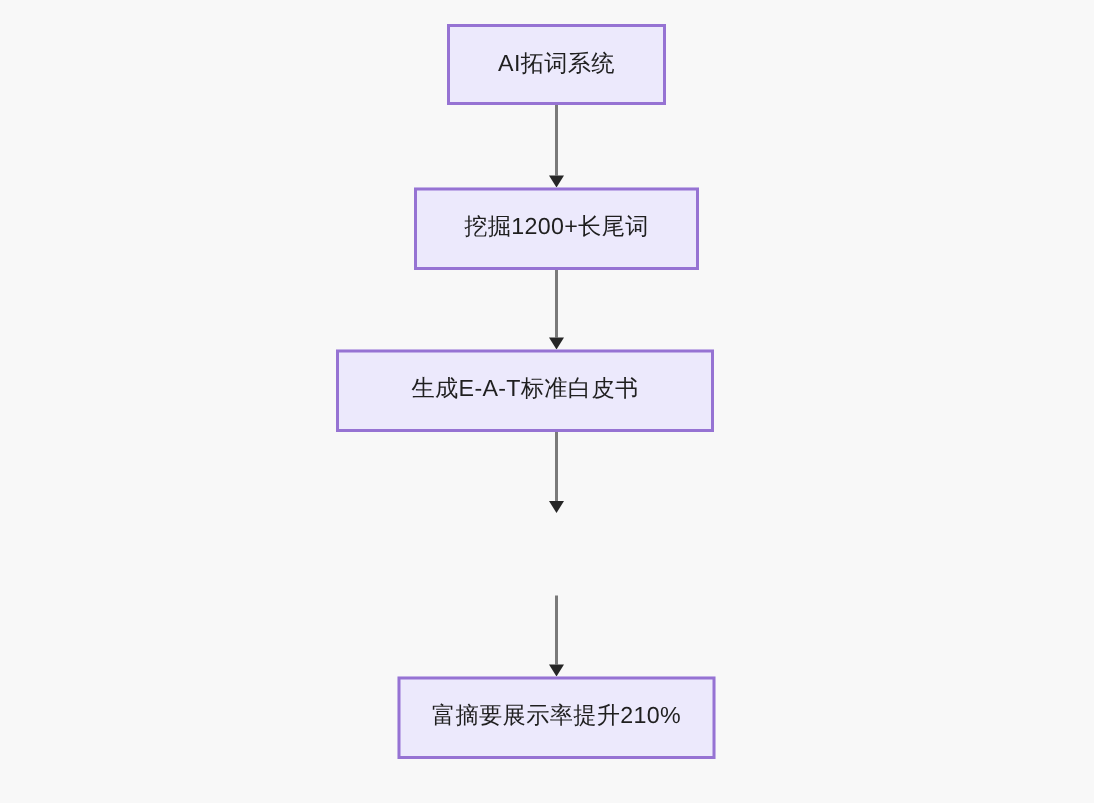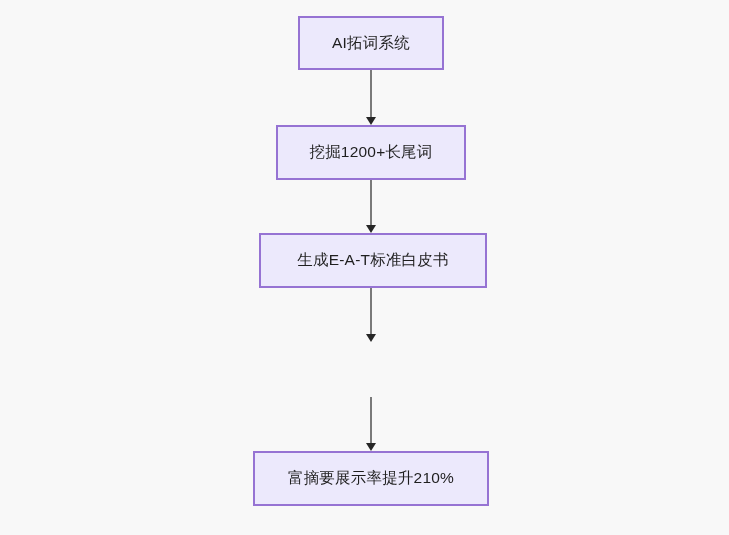--- a/index.html
+++ b/index.html
@@ -92,22 +92,22 @@
   </div>
 
   <div class="node" style="left:371px; top:16px; width:146px; height:54px;">
     <span class="node-label">AI拓词系统</span>
   </div>
 
   <div class="node" style="left:371px; top:125px; width:190px; height:55px;">
     <span class="node-label">挖掘1200+长尾词</span>
   </div>
 
-  <div class="node" style="left:373px; top:233px; width:228px; height:55px;">
+  <div class="node" style="left:350px; top:233px; width:252px; height:55px;">
     <span class="node-label">生成E-A-T标准白皮书</span>
   </div>
 
 
-  <div class="node" style="left:371px; top:451px; width:236px; height:55px;">
+  <div class="node" style="left:371px; top:451px; width:212px; height:55px;">
     <span class="node-label">富摘要展示率提升210%</span>
   </div>
 
 </div>
 
 </body></html>

